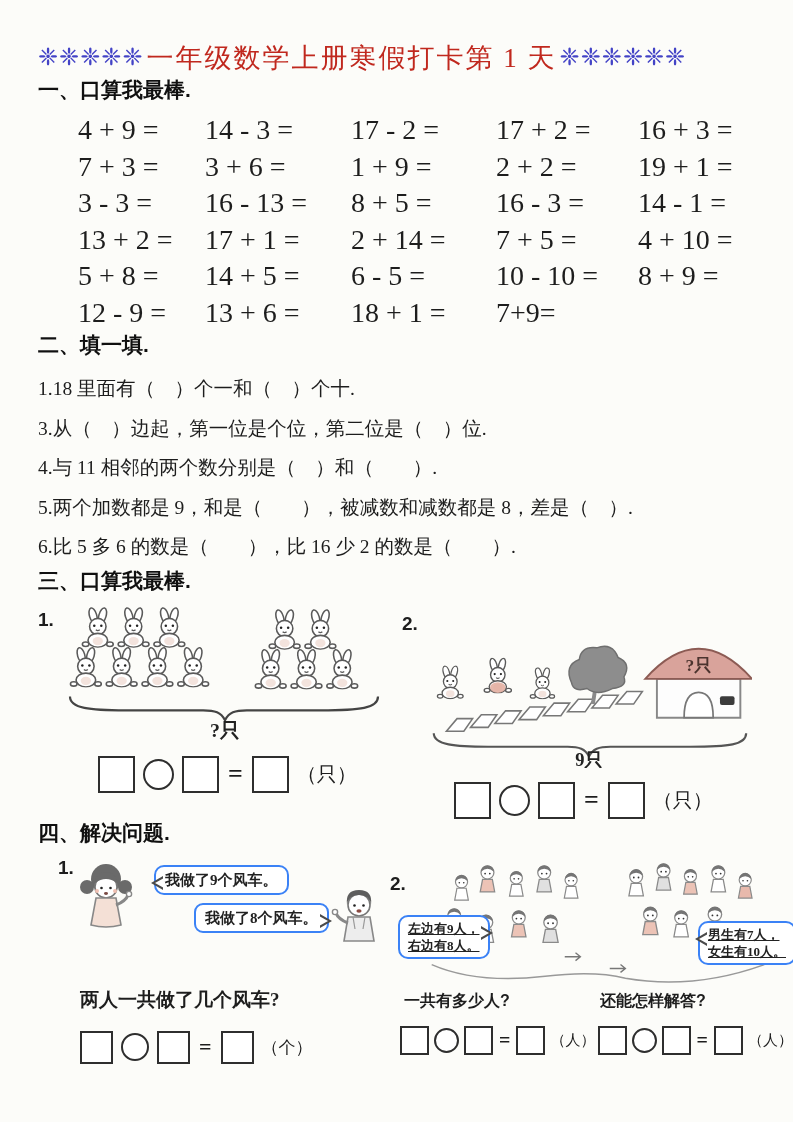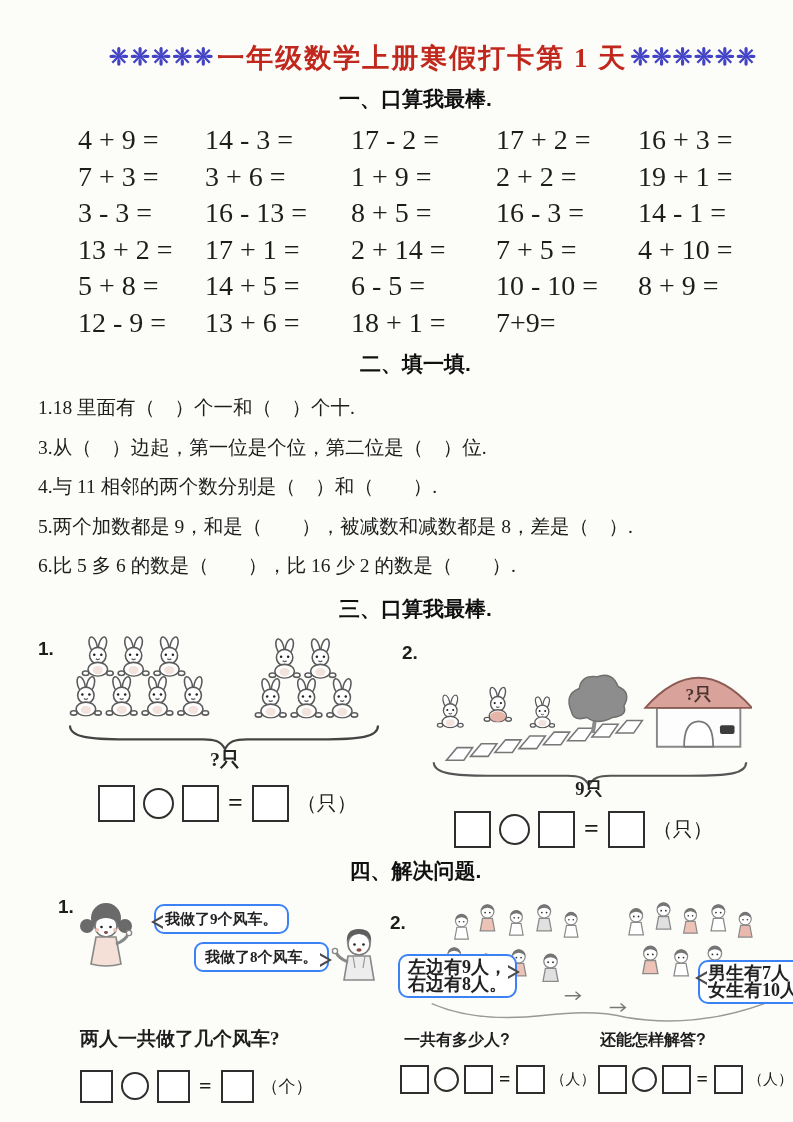--- a/index.html
+++ b/index.html
@@ -1,25 +1,25 @@
 <!DOCTYPE html>
 <html><head>
 <meta charset="utf-8">
 <style>
   html,body{margin:0;padding:0;background:#9a9a9a;}
   .page{position:relative;width:793px;height:1122px;margin:0 auto;background:#fcfcf9;
         box-sizing:border-box;padding:40px 0 0 38px;overflow:hidden;
         font-family:"Liberation Serif",serif;color:#1d1d1d;}
   
-  .title{width:719px;text-align:right;white-space:nowrap;font-weight:bold;}
+  .title{width:719px;text-align:left;white-space:nowrap;font-weight:normal;}
   .flakes{color:#4343c6;font-size:24px;letter-spacing:1px;vertical-align:2px;}
   .title-text{color:#c0281e;font-size:27px;letter-spacing:2px;margin:0 3px;}
   
   h2.section{font-family:"Liberation Sans",sans-serif;font-size:21px;font-weight:bold;
-             color:#101010;margin:9px;text-align:center;}
+             color:#101010;margin:0;}
   .h-oral{margin-top:18px;}
   .h-fill{margin-top:14px;}
   .h-pic{margin-top:8px;}
   .h-solve{margin-top:6px;}
   
   .oral-grid{display:grid;grid-template-columns:127px 146px 145px 142px 160px;margin-top:8px;}
   .op{font-size:28px;line-height:36.5px;white-space:nowrap;margin-left:40px;}
   
   .fill-list{margin-top:10px;}
   .fill-item{font-size:19.5px;line-height:39.5px;white-space:nowrap;}
@@ -39,21 +39,21 @@
   .unit{font-size:20px;white-space:nowrap;}
   .equation.md .sq{width:29px;height:29px;}  .equation.md .circ{width:24px;height:24px;}
   .equation.md .eqs{font-size:22px;}         .equation.md .unit{font-size:17px;}
   .equation.sm{gap:5px;}
   .equation.sm .sq{width:25px;height:25px;}  .equation.sm .circ{width:21px;height:21px;}
   .equation.sm .eqs{font-size:20px;}         .equation.sm .unit{font-size:15px;}
   
   .bubble{position:absolute;border:2px solid #3b82f6;border-radius:10px;background:#fff;
           padding:2px 9px;font-weight:bold;color:#222;white-space:nowrap;z-index:3;}
   .bubble.one{font-size:15px;line-height:22px;}
-  .bubble.two{font-size:18px;line-height:17px;padding:3px 8px;}
+  .bubble.two{font-size:13px;line-height:17px;padding:3px 8px;text-decoration:underline;}
   .tail-l::before{content:"";position:absolute;left:-12px;top:9px;
                   border:7px solid transparent;border-right:12px solid #4a4a4a;}
   .tail-l::after{content:"";position:absolute;left:-6px;top:11px;
                  border:5px solid transparent;border-right:9px solid #fff;}
   .tail-r::before{content:"";position:absolute;right:-12px;top:9px;
                   border:7px solid transparent;border-left:12px solid #4a4a4a;}
   .tail-r::after{content:"";position:absolute;right:-6px;top:11px;
                  border:5px solid transparent;border-left:9px solid #fff;}
   .q41{margin:10px 0 0 42px;font-size:19px;font-weight:bold;}
   .qrow{display:flex;font-family:"Liberation Sans",sans-serif;

